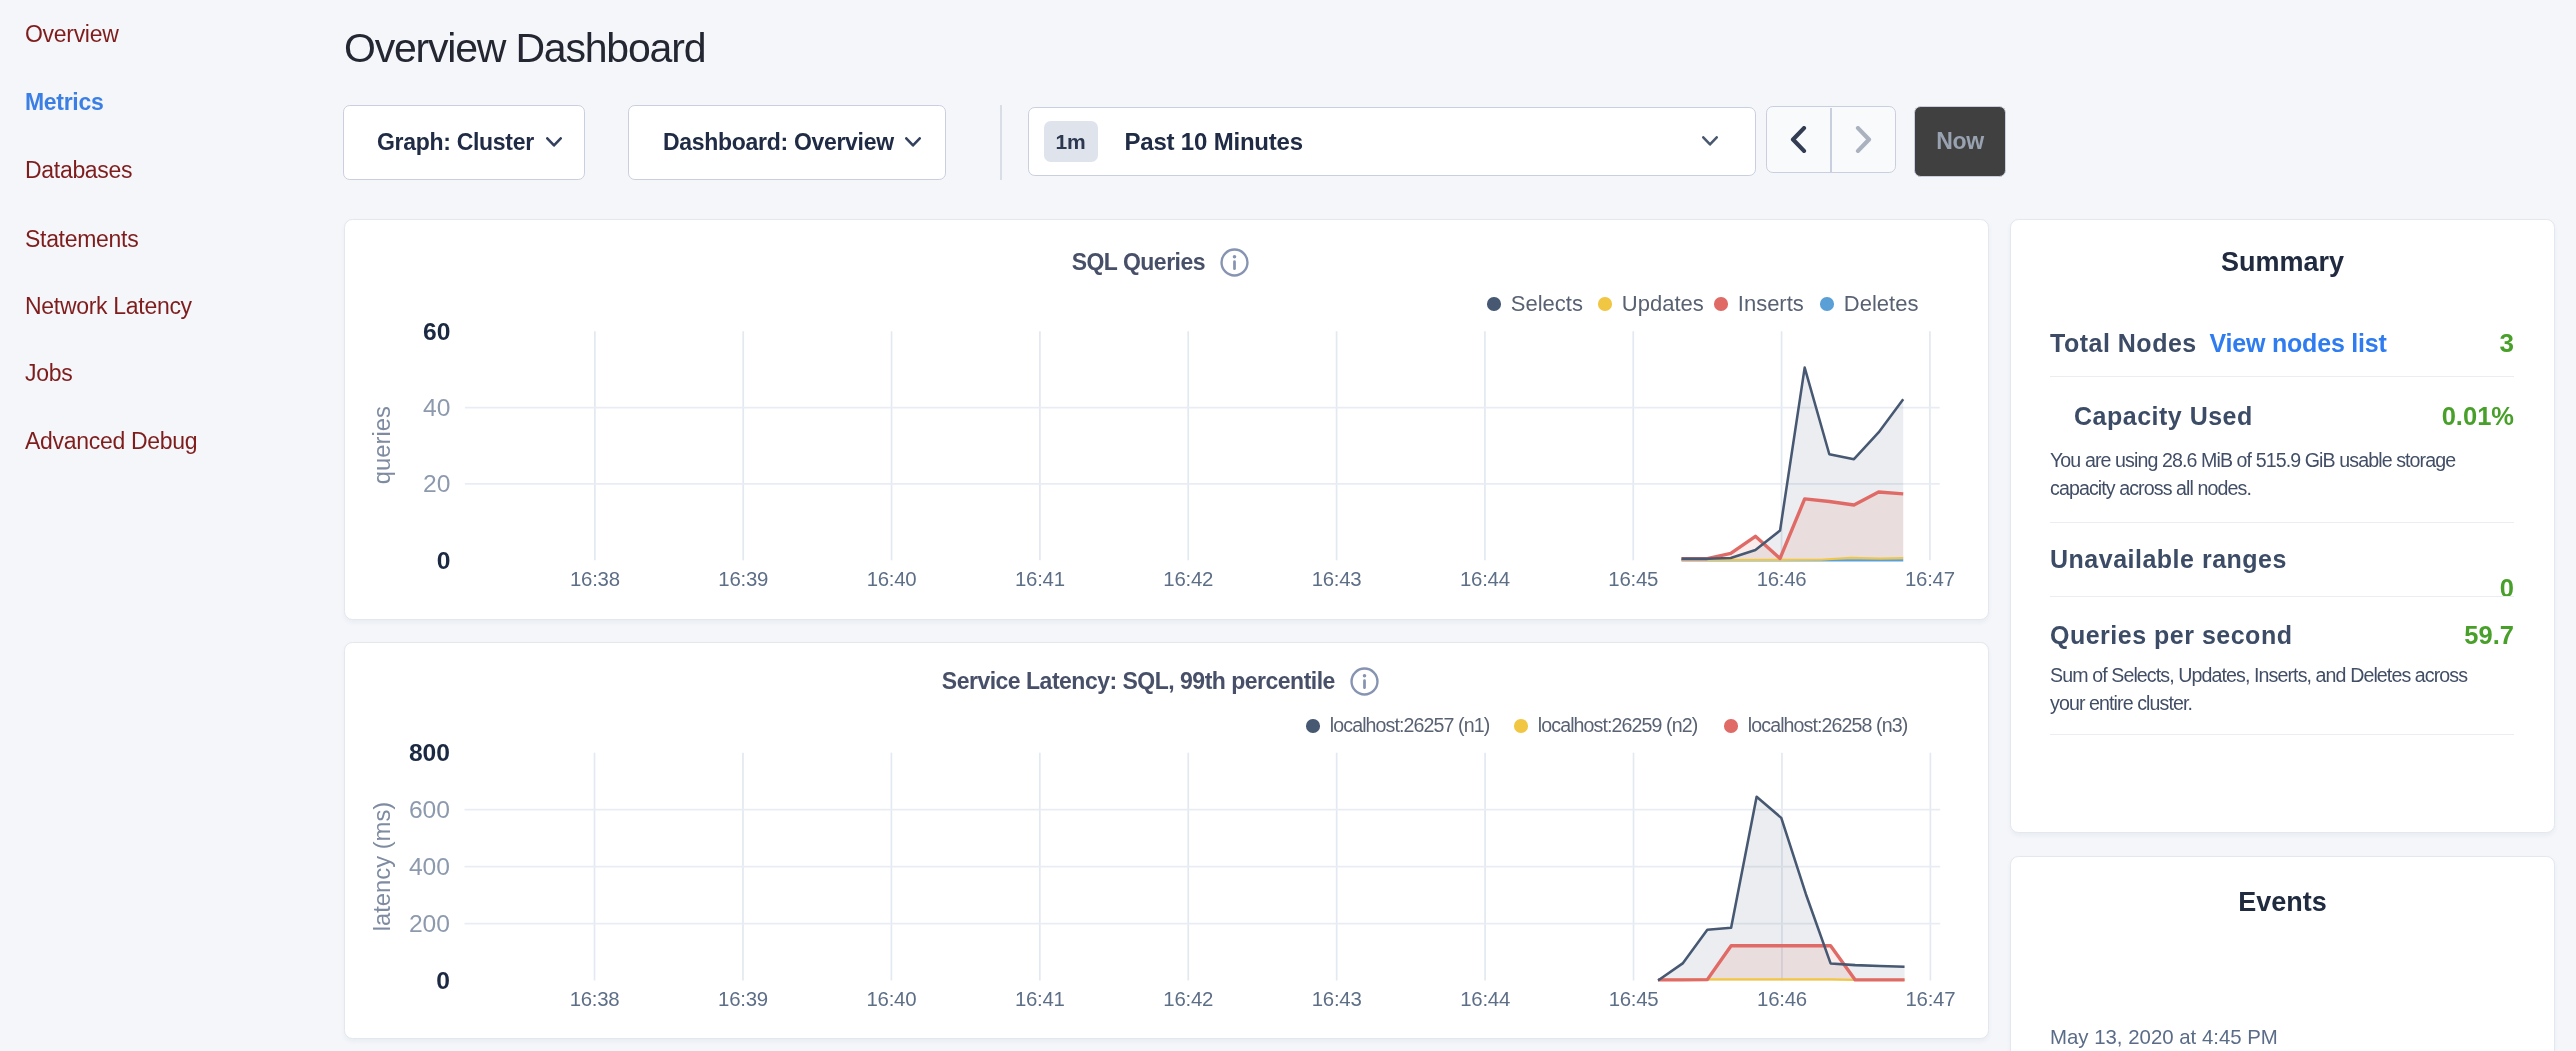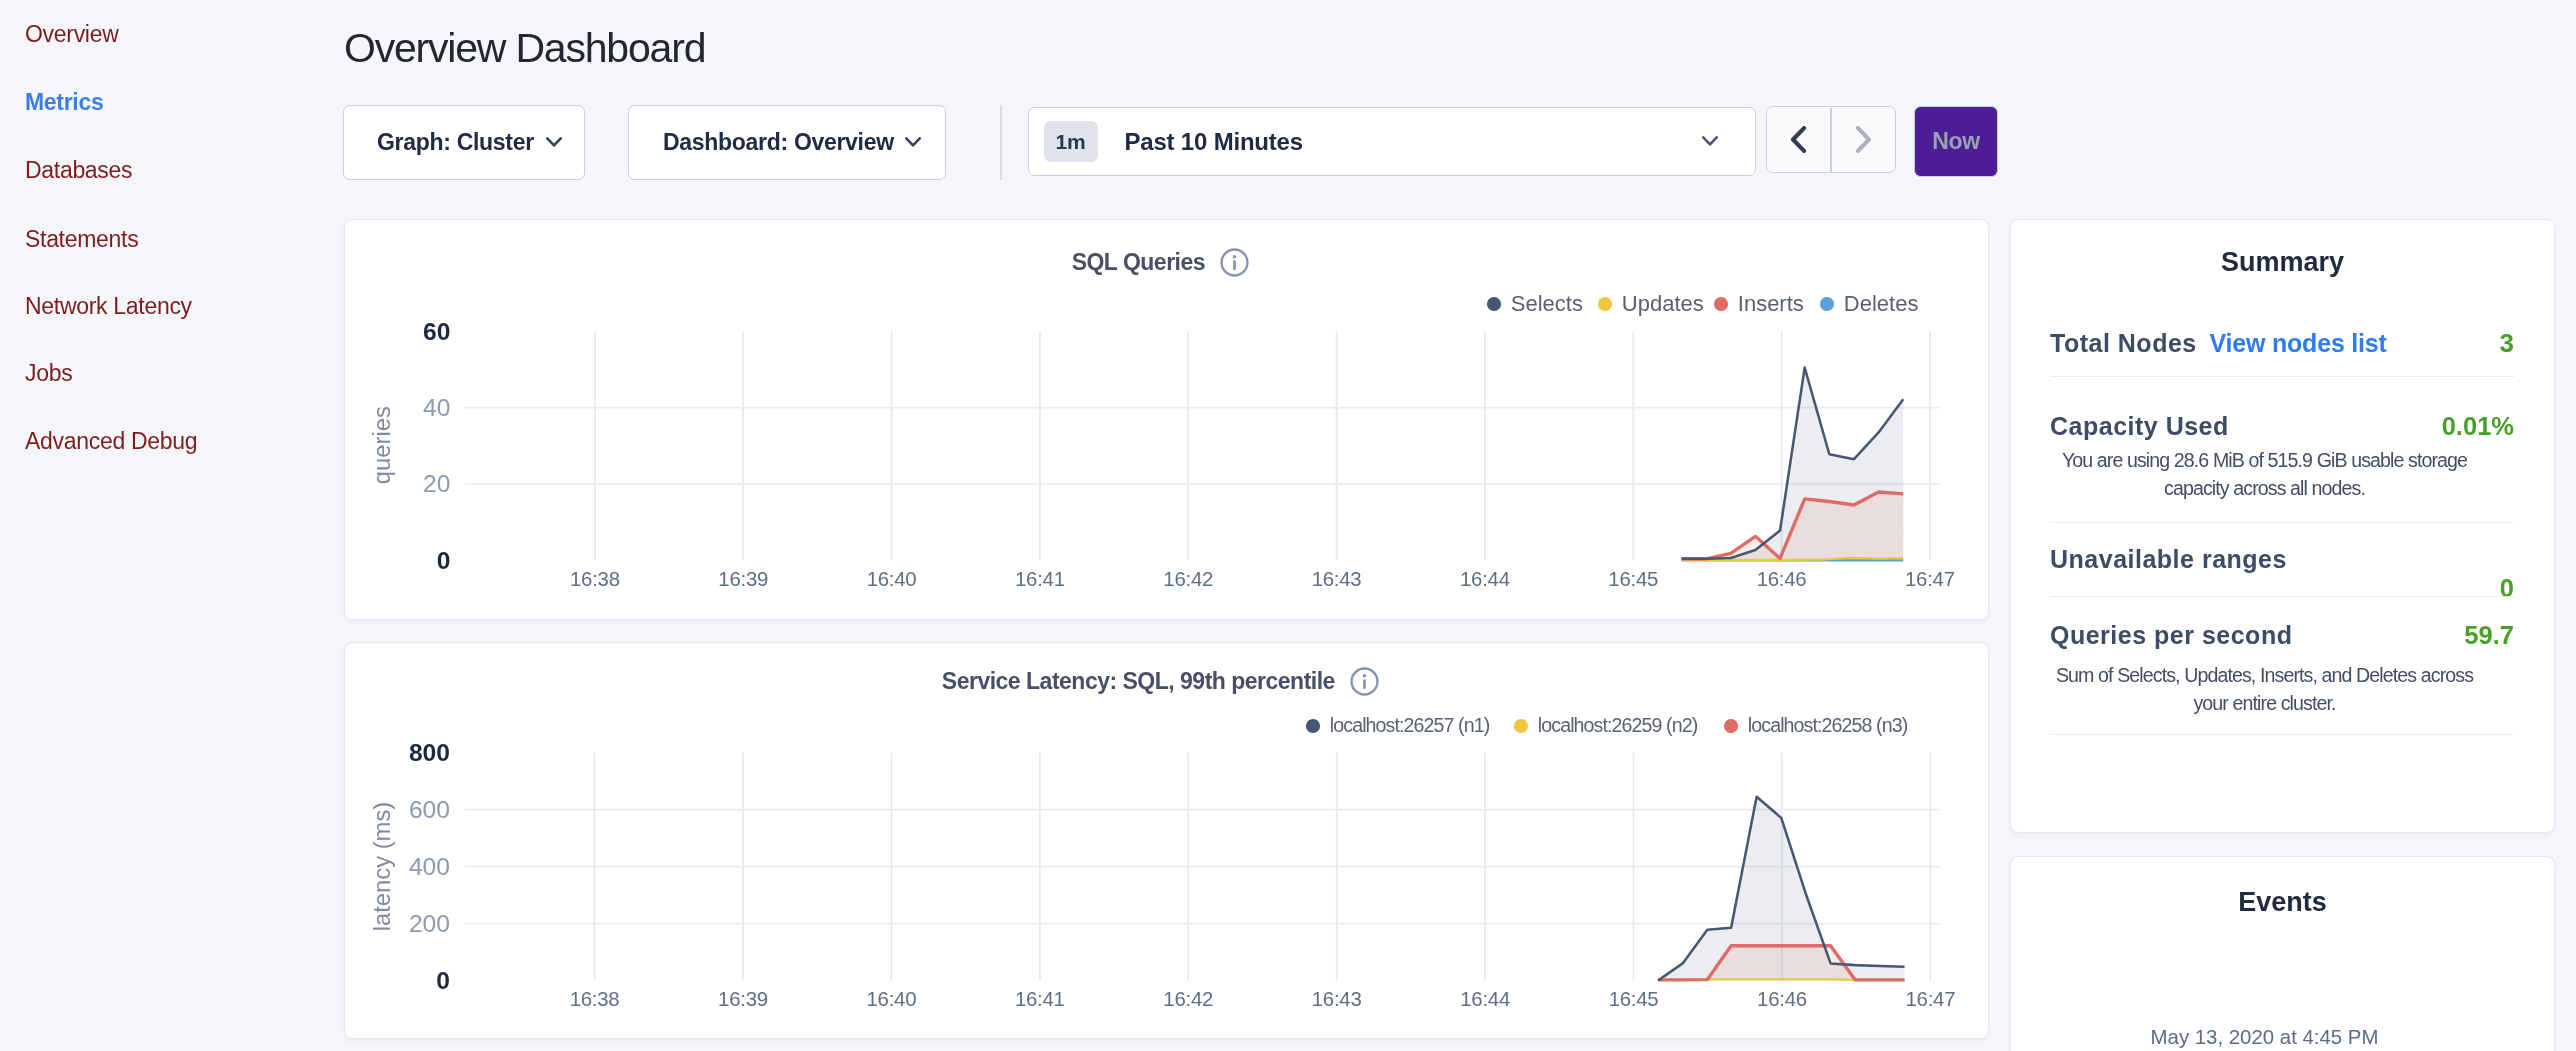--- a/index.html
+++ b/index.html
@@ -1,21 +1,21 @@
 <!DOCTYPE html>
 <html style="font-size:13.6px"><head><meta charset="utf-8"><style>
 * { margin:0; padding:0; box-sizing:border-box; }
 html,body { width:2576px; height:1051px; background:#f4f6fa; font-family:"Liberation Sans", sans-serif; position:relative; overflow:hidden; }
 .nv { position:absolute; left:25px; font-size:23px; letter-spacing:-0.3px; color:#7f1d1d; line-height:34px; margin-top:0; }
 .nv.on { color:#3b7fe4; font-weight:bold; }
 h1 { position:absolute; left:344px; top:25px; font-size:41px; font-weight:500; color:#242731; letter-spacing:-1.2px; }
 .btn { position:absolute; background:#fff; border:1.7px solid #c9cfdf; border-radius:6.8px; display:flex; align-items:center; color:#202c45; font-weight:bold; font-size:23px; letter-spacing:-0.3px; }
 .vsep { position:absolute; left:1000px; top:105px; width:1.7px; height:75px; background:#d8dde8; }
 .badge { background:#dfe3ec; border-radius:6.8px; font-weight:bold; font-size:21px; color:#2c3850; padding:8.5px 6.8px; min-width:54px; text-align:center; letter-spacing:-0.3px; }
-.card { position:absolute; background:#fff; border:1.7px solid #e3e7ee; border-radius:8.5px; box-shadow:0 2.6px 4.3px rgba(60,70,90,0.05);text-align:center; }
+.card { position:absolute; background:#fff; border:1.7px solid #e3e7ee; border-radius:8.5px; box-shadow:0 2.6px 4.3px rgba(60,70,90,0.05); }
 .ctitle { position:absolute; width:100%; display:flex; align-items:center; justify-content:center; gap:15.3px; font-size:23px; font-weight:bold; color:#475068; letter-spacing:-0.5px; white-space:nowrap; }
 .li { position:absolute; display:flex; align-items:center; font-size:22px; color:#596273; line-height:25.5px; white-space:nowrap; }
 .li.sm { font-size:19.6px; letter-spacing:-0.9px; }
 .dot { width:13.6px; height:13.6px; border-radius:50%; margin-right:10.2px; flex:none; }
 .plot { position:absolute; left:0; top:0; }
 .srow { position:absolute; left:39px; right:40px; display:flex; align-items:baseline; }
 .shead { font-size:25px; font-weight:bold; color:#3d4c66; letter-spacing:0.5px; white-space:nowrap; }
 .sval { margin-left:auto; font-size:25.5px; font-weight:bold; color:#48a02a; }
 .sdesc { position:absolute; left:39px; width:429px; font-size:19.6px; color:#414e66; line-height:28px; letter-spacing:-0.9px; }
 .sdiv { position:absolute; left:39px; right:40px; border-top:1.7px solid #eaedf2; }
@@ -57,21 +57,21 @@
         <path d="M16.5 2.5 L3.5 16 L16.5 29.5" stroke="#323d53" stroke-width="5" stroke-linecap="round" stroke-linejoin="round"></path>
       </svg>
     </span>
   <span style="width:1.7px;height:64px;background:#c9cfdf;"></span>
   <span style="flex:1;display:flex;justify-content:center;">
       <svg width="17" height="27" viewBox="0 0 20 32" fill="none">
         <path d="M3.5 2.5 L16.5 16 L3.5 29.5" stroke="#abb2bf" stroke-width="5" stroke-linecap="round" stroke-linejoin="round"></path>
       </svg>
     </span>
 </div>
-<div class="btn" style="left:1914px;top:106px;width:84px;height:71px;justify-content:center;background:#4c1d95;color:#98a2b1;">Now</div>
+<div class="btn" style="left:1914px;top:106px;width:92px;height:71px;justify-content:center;background:#404040;color:#98a2b1;">Now</div>
 
 <div class="card" style="left:344px;top:219px;width:1645px;height:401px;">
   <div class="ctitle" style="top:28px;transform:translateX(-6px);">SQL Queries <svg width="29" height="29" viewBox="0 0 34 34" fill="none">
         <circle cx="17" cy="17" r="15.2" stroke="#8694b2" stroke-width="2.8"></circle>
         <circle cx="17" cy="10.2" r="2.1" fill="#8694b2"></circle>
         <rect x="15.4" y="14.4" width="3.2" height="11.5" rx="1.6" fill="#8694b2"></rect>
       </svg></div>
   <div class="li" style="left:1142px;top:71px"><span class="dot" style="background:#475872"></span>Selects</div>
     <div class="li" style="left:1253px;top:71px"><span class="dot" style="background:#f1c643"></span>Updates</div>
     <div class="li" style="left:1369px;top:71px"><span class="dot" style="background:#e06b66"></span>Inserts</div>
@@ -161,21 +161,21 @@
 </div>
 
 <div class="card" style="left:2010px;top:219px;width:545px;height:614px;">
   <div class="ctitle" style="top:27px;color:#202b40;font-size:27px;letter-spacing:0;">Summary</div>
   <div class="srow" style="top:108px;">
       <span class="shead">Total Nodes</span>
       <span class="slink">View nodes list</span>
       <span class="sval" style="font-size:26px;">3</span>
     </div>
   <div class="sdiv" style="top:156px;"></div>
-  <div class="srow" style="top:192px;">
+  <div class="srow" style="top:182px;margin-left:24px;">
       <span class="shead">Capacity Used</span>
       <span class="sval">0.01%</span>
     </div>
   <div class="sdesc" style="top:226px;">You are using 28.6 MiB of 515.9 GiB usable storage capacity across all nodes.</div>
   <div class="sdiv" style="top:302px;"></div>
   <div class="srow" style="top:325px;flex-direction:column;">
       <span class="shead">Unavailable ranges</span>
       <span class="sval">0</span>
     </div>
   <div class="sdiv" style="top:376px;"></div>

